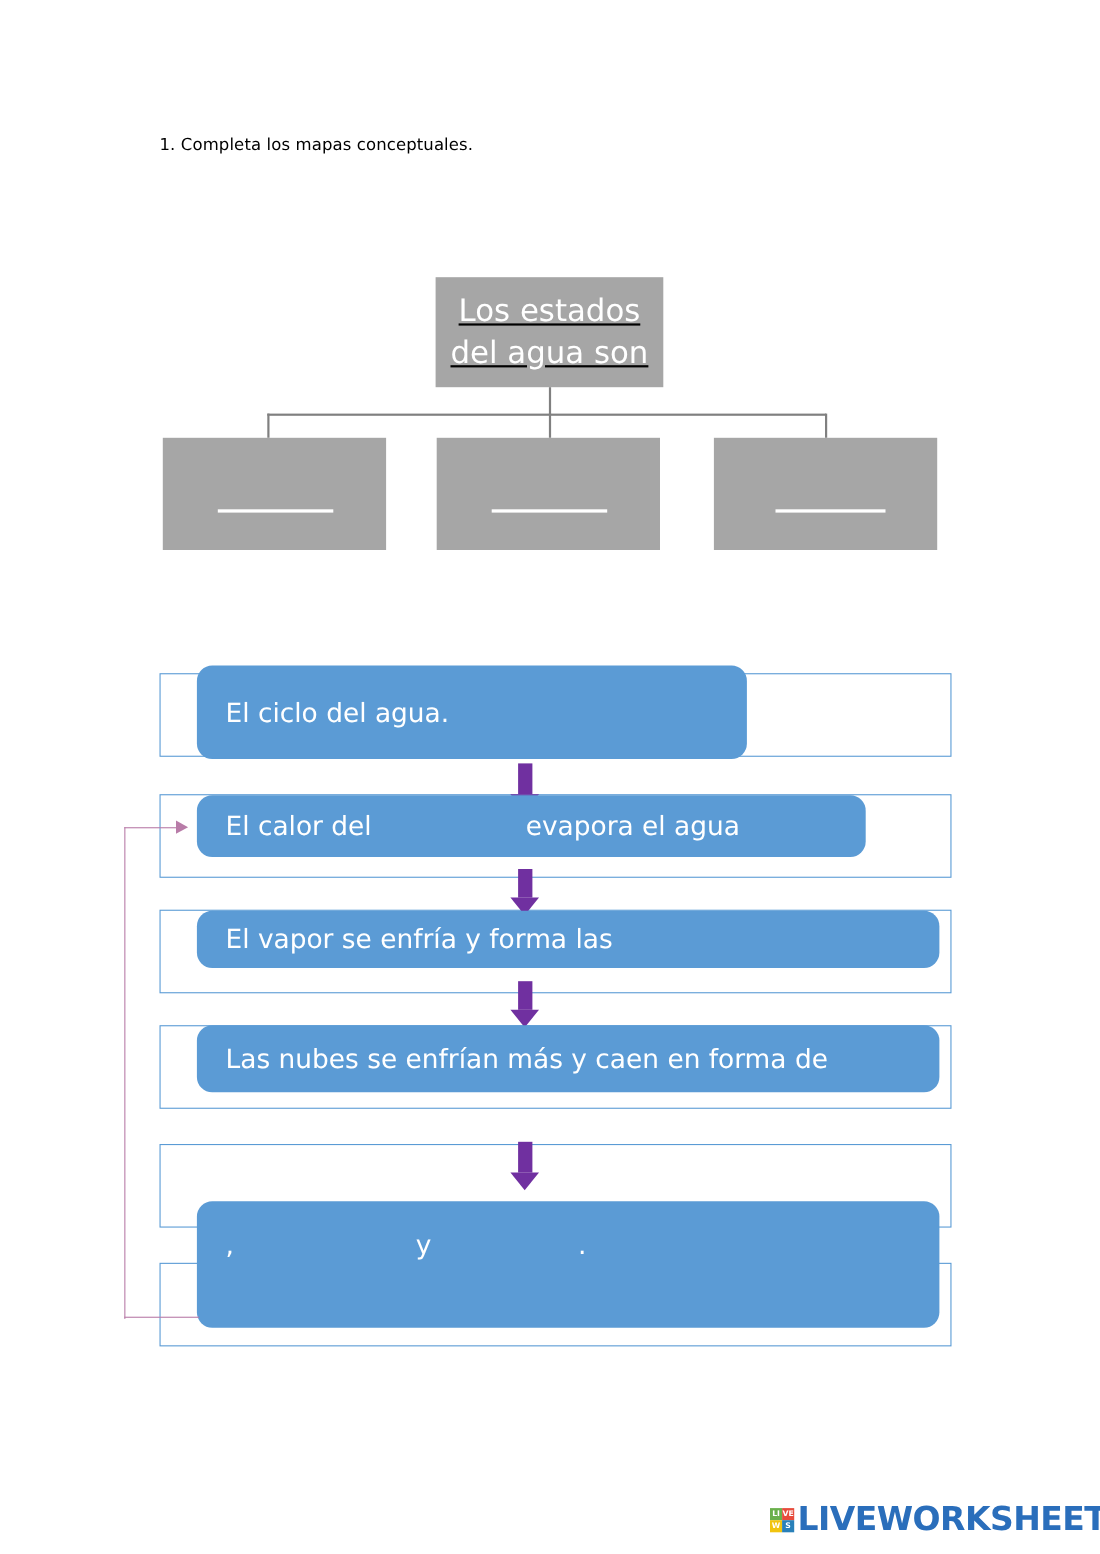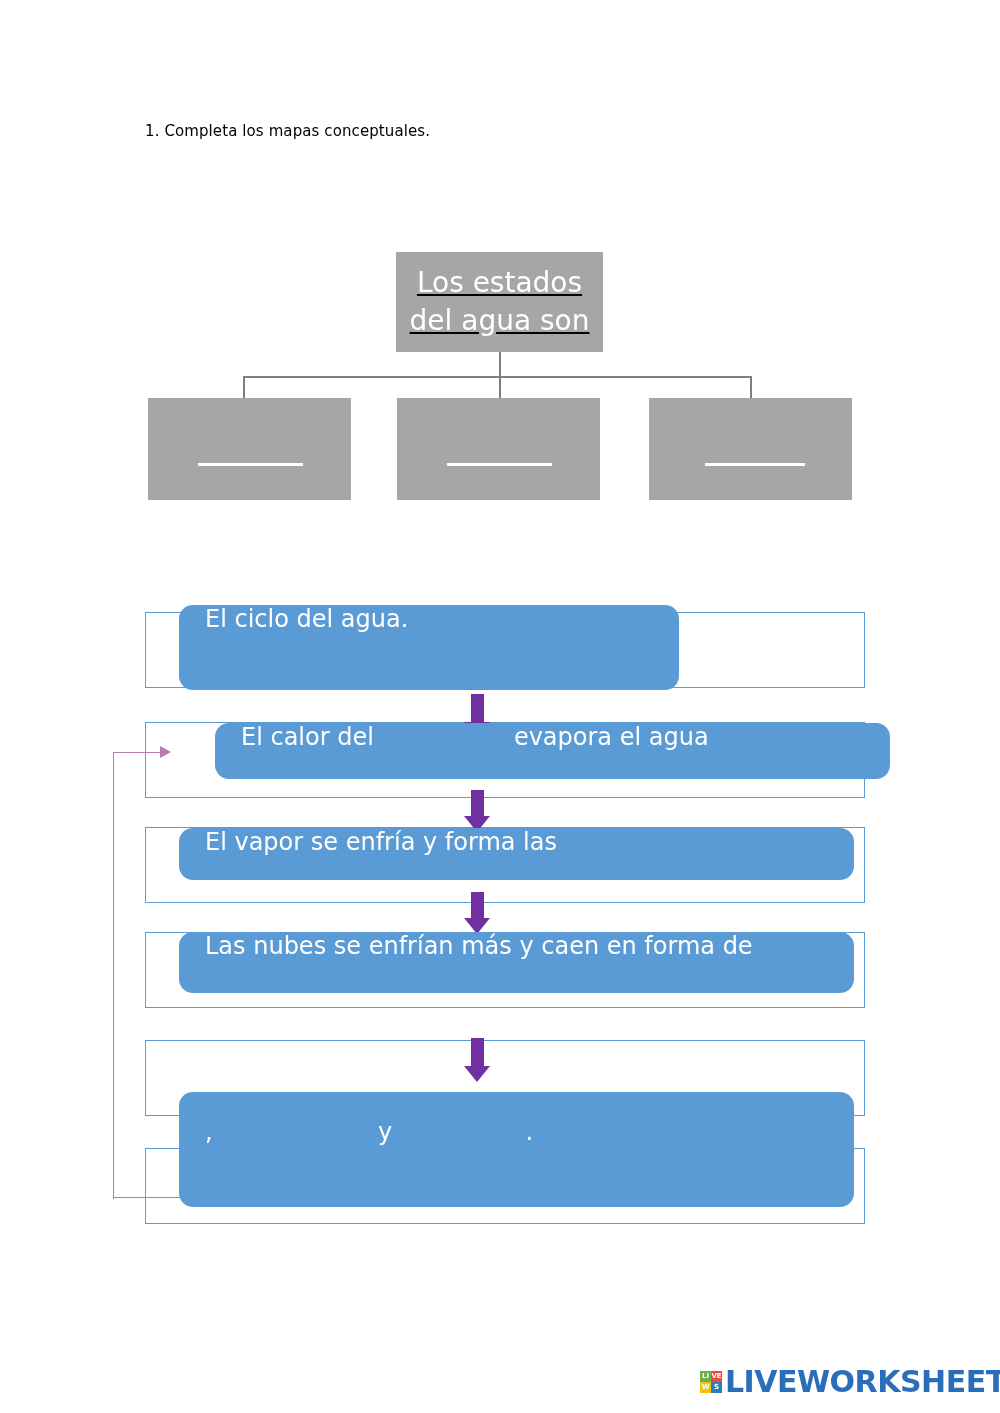--- a/index.html
+++ b/index.html
@@ -89,21 +89,21 @@
   }
   .blue-box {
     position: absolute;
     background: #5b9bd5;
     border-radius: 14px;
     box-sizing: border-box;
     color: #ffffff;
     font-family: "DejaVu Sans", sans-serif;
     font-size: 24px;
     display: flex;
-    align-items: flex-start;
+    align-items: center;
     padding-left: 26px;
   }
   .blue-box .line2 {
     display: block;
   }
   .blue-multi {
     display: block;
     align-items: stretch;
     padding-top: 14px;
     line-height: 1.55;
@@ -221,21 +221,21 @@
 
 <div class="blue-box" style="left:179px; top:605px; width:500px; height:85px;">
   <span>El ciclo del agua.</span>
 </div>
 
 <div class="arrow" style="left:464px; top:694px; height:44px;">
   <div class="stem" style="height:28px;"></div>
   <div class="head" style="top:28px;"></div>
 </div>
 
-<div class="blue-box" style="left:179px; top:723px; width:675px; height:56px;margin-left:36px;">
+<div class="blue-box" style="left:179px; top:723px; width:608px; height:56px;">
   <span>El calor del</span>
   <span style="display:inline-block; width:140px;"></span>
   <span>evapora el agua</span>
 </div>
 
 <div class="arrow" style="left:464px; top:790px; height:44px;">
   <div class="stem" style="height:26px;"></div>
   <div class="head" style="top:26px;"></div>
 </div>
 

